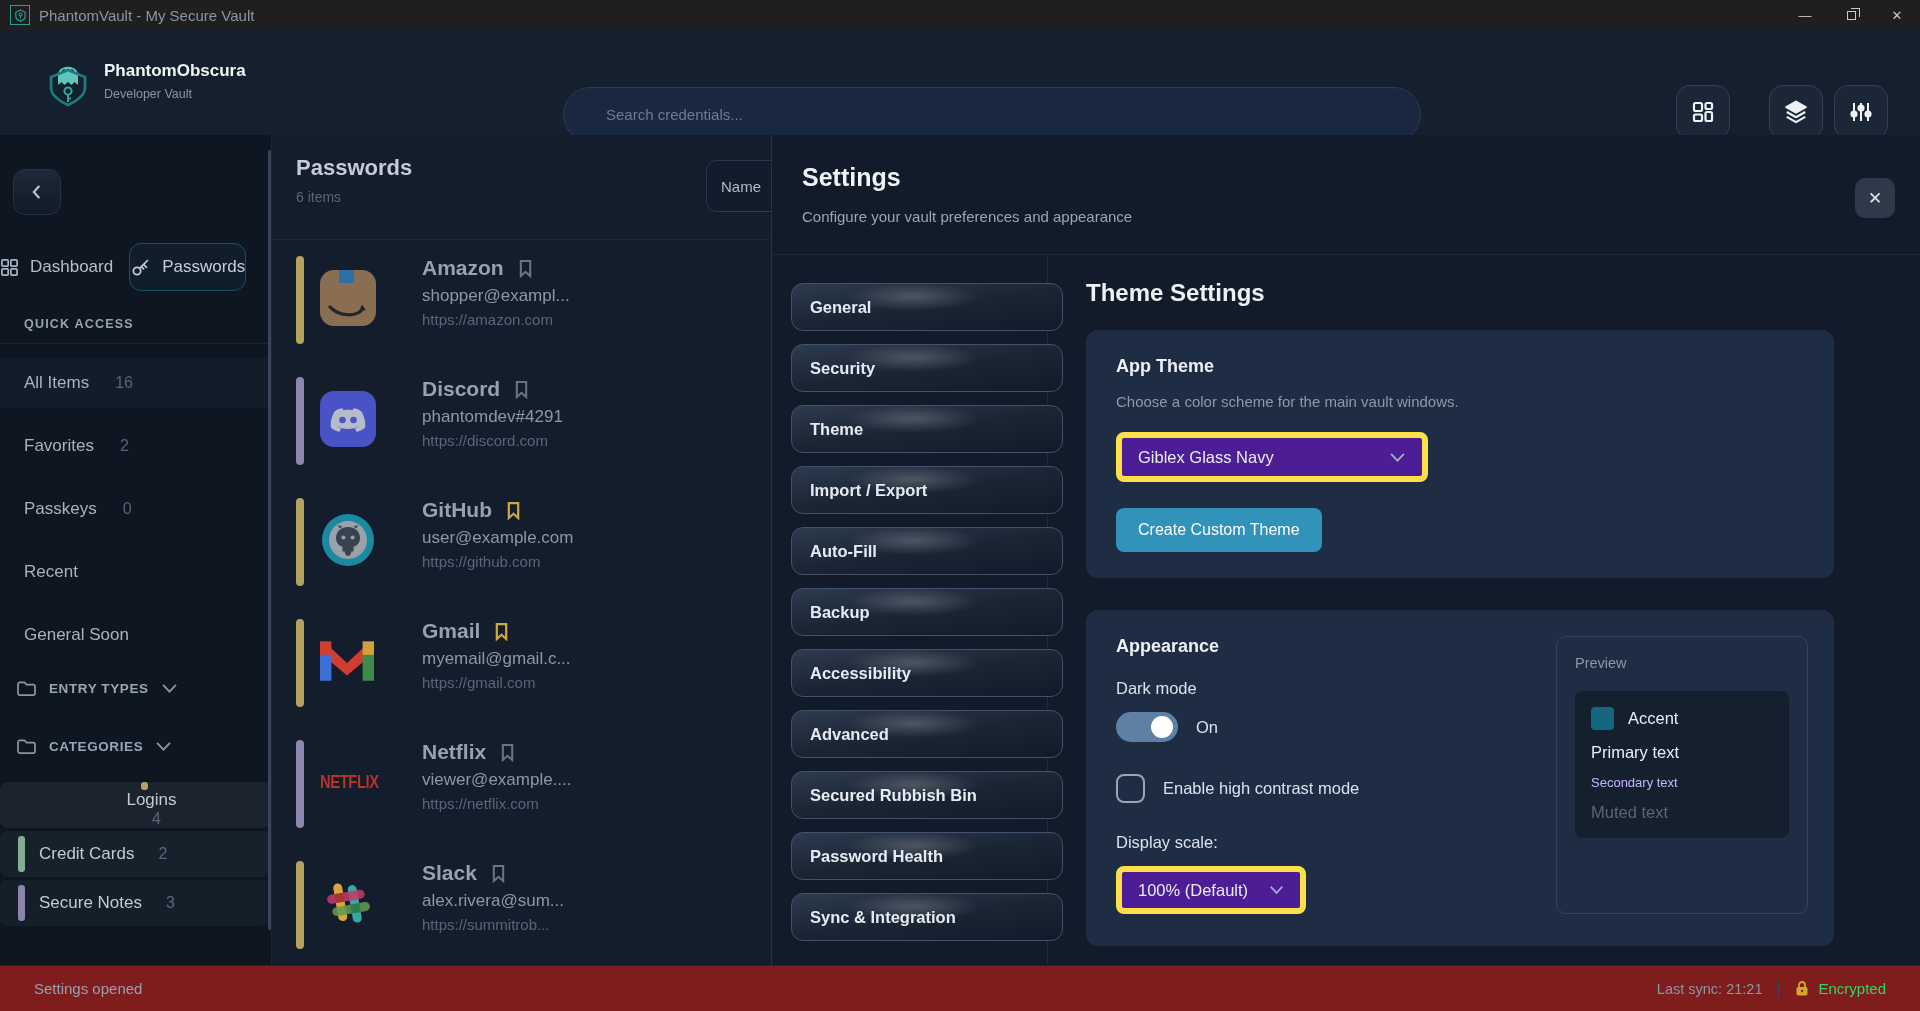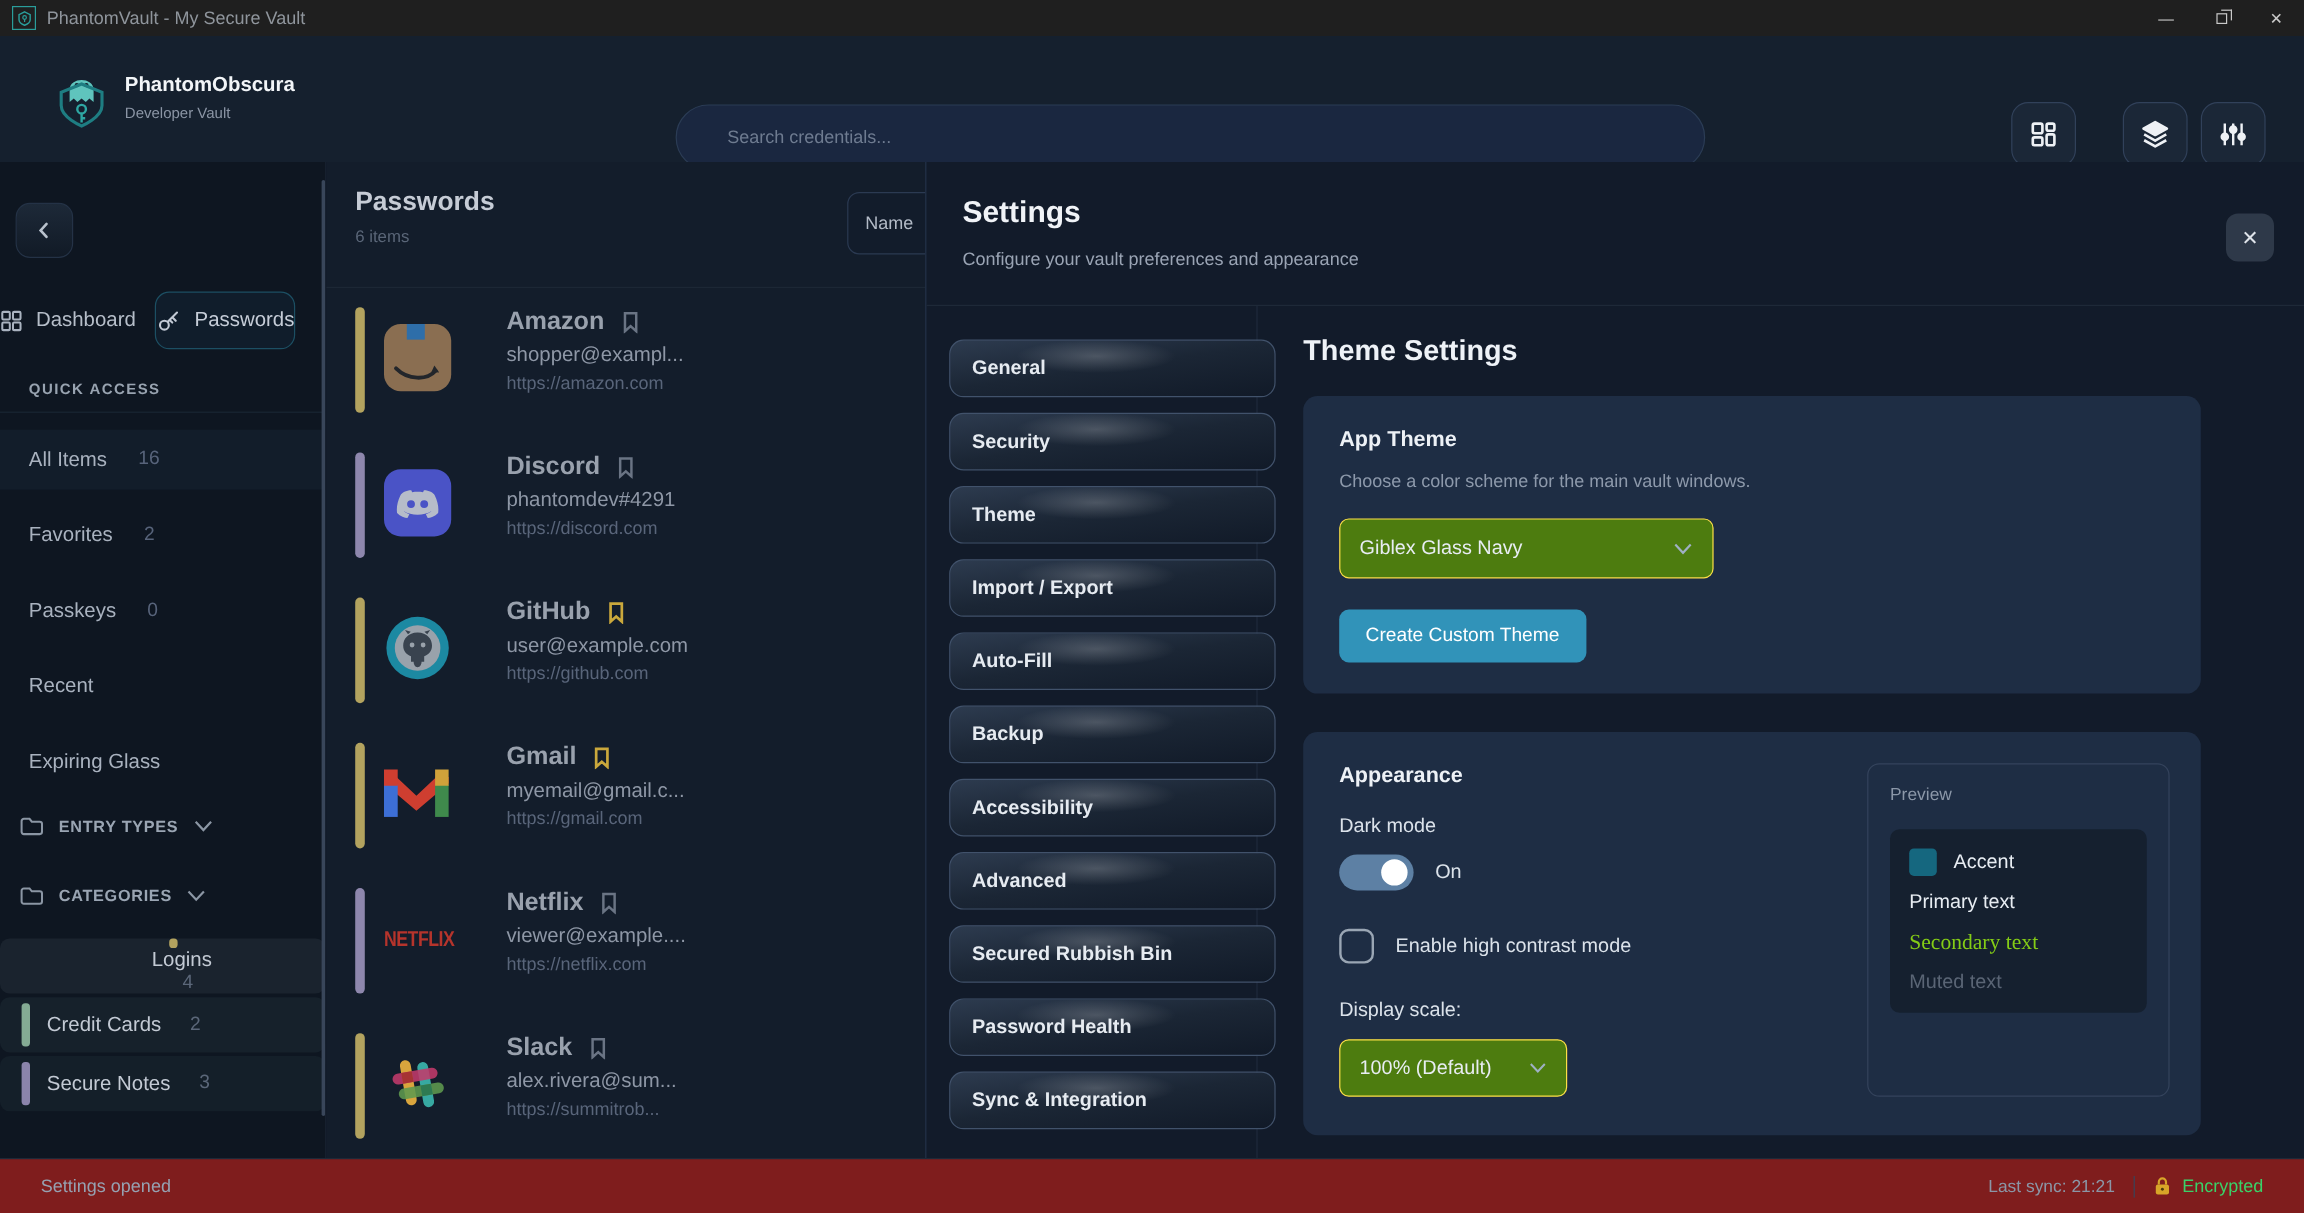--- a/index.html
+++ b/index.html
@@ -102,21 +102,21 @@
              display:flex; flex-direction:column; gap:13px; }
   .nav-btn { width:272px; height:48px; border-radius:12px; border:1px solid #41526b; cursor:pointer;
              color:#e6ebf1; font-size:16.5px; font-weight:700; text-align:left; padding-left:18px; font-family:inherit;
              background:radial-gradient(95px 20px at 45% 28%, rgba(255,255,255,0.20), rgba(255,255,255,0) 70%),
                         linear-gradient(172deg,#2d3b4f 0%, #1b2635 48%, #111a28 100%); }
   .set-content { flex:1; padding:24px 0 0 38px; }
   .content-h { color:#eef2f7; font-size:24px; font-weight:700; margin-bottom:23px; }
   .card { width:748px; background:#1e2d44; border-radius:12px; padding:26px 30px; }
   .card h3 { color:#edf1f6; font-size:18px; font-weight:700; }
   .card .desc { color:#8d99ab; font-size:15px; margin-top:16px; }
-  .select { height:50px; background:#4d7c0f; border:1px solid #fde047; border-radius:8px;
+  .select { height:50px; background:#4c1d95; border:6px solid #fde047; border-radius:8px;
             display:flex; align-items:center; padding:0 16px; color:#e8edf3; font-size:16.5px; cursor:pointer; }
   .select .chev { margin-left:auto; }
   .sel-theme { width:312px; margin-top:22px; }
   .btn-accent { margin-top:26px; background:#3193b9; border:none; border-radius:8px; color:#fff;
             font-size:16px; padding:13px 22px; cursor:pointer; font-family:inherit; }
   .card.appearance { margin-top:32px; position:relative; height:336px; }
   .lab { color:#dbe2ea; font-size:16.5px; }
   .dm-lab { margin-top:22px; }
   .toggle-row { margin-top:14px; display:flex; align-items:center; gap:18px; }
   .toggle { width:62px; height:30px; border-radius:15px; background:#5d80a4; position:relative; cursor:pointer; }
@@ -125,21 +125,21 @@
   .checkbox { width:29px; height:29px; border:2px solid #9aa6b4; border-radius:8px; background:transparent; cursor:pointer; }
   .scale-lab { margin-top:30px; }
   .sel-scale { width:190px; height:48px; margin-top:14px; }
   .preview-box { position:absolute; top:26px; right:26px; width:252px; height:278px;
                  border:1px solid #34435c; border-radius:10px; padding:18px; }
   .pv-lab { color:#8b97a8; font-size:14.5px; }
   .pv-inner { margin-top:20px; background:#15202f; border-radius:8px; padding:16px; }
   .pv-row { display:flex; align-items:center; gap:14px; margin-bottom:13px; }
   .pv-swatch { width:23px; height:23px; border-radius:4px; }
   .pv-accent, .pv-primary { color:#e8edf3; font-size:16.5px; }
-  .pv-secondary { color:#84cc16; font-size:18px; margin-bottom:13px;font-family:Liberation Serif, serif; }
+  .pv-secondary { color:#c4b5fd; font-size:13px; margin-bottom:13px; }
   .pv-muted { color:#5a6575; font-size:16.5px; }
   .pv-primary { margin-bottom:13px; }
 
   
   .statusbar { position:absolute; left:0; right:0; bottom:0; height:46px; background:#7f1d1d;
                border-top:1px solid #1d2938; display:flex; align-items:center; padding:0 34px; }
   .sb-msg { color:#96a1b1; font-size:15px; }
   .sb-right { margin-left:auto; display:flex; align-items:center; gap:16px; }
   .sb-sync { color:#8b96a6; font-size:14.5px; }
   .sb-div { width:1px; height:18px; background:#39455a; }
@@ -264,21 +264,21 @@
           <span class="qa-label">Passkeys</span>
           <span class="qa-count">0</span>
         </div>
 
         <div class="qa-row">
           <span class="qa-label">Recent</span>
           <span class="qa-count"></span>
         </div>
 
         <div class="qa-row">
-          <span class="qa-label">Expiring Glass</span>
+          <span class="qa-label">General Soon</span>
           <span class="qa-count"></span>
         </div>
 
     </div>
 
     <div class="group-row g1">
       <span>
         <svg width="21" height="17" viewBox="0 0 22 18" fill="none" stroke="#8b96a4" stroke-width="1.8">
             <path d="M2 4.5 a2 2 0 0 1 2 -2 h5 l2 2.5 h7 a2 2 0 0 1 2 2 V14 a2 2 0 0 1 -2 2 H4 a2 2 0 0 1 -2 -2 Z"></path>
           </svg>

